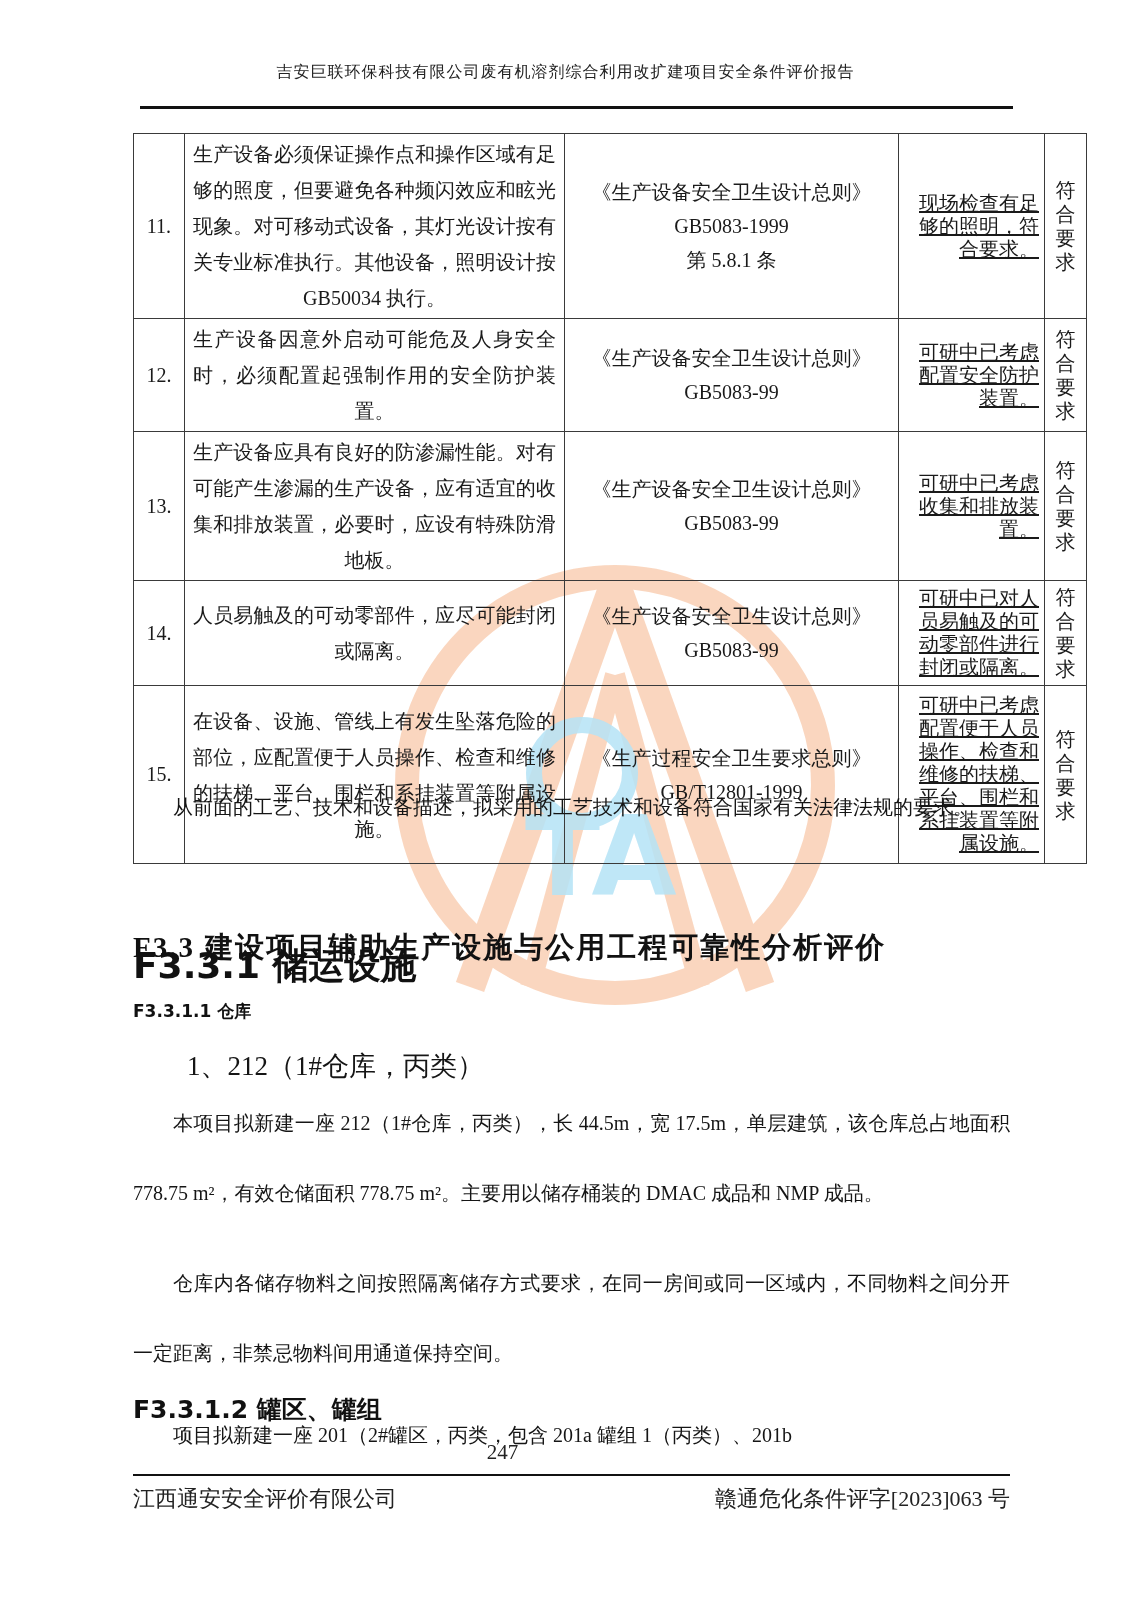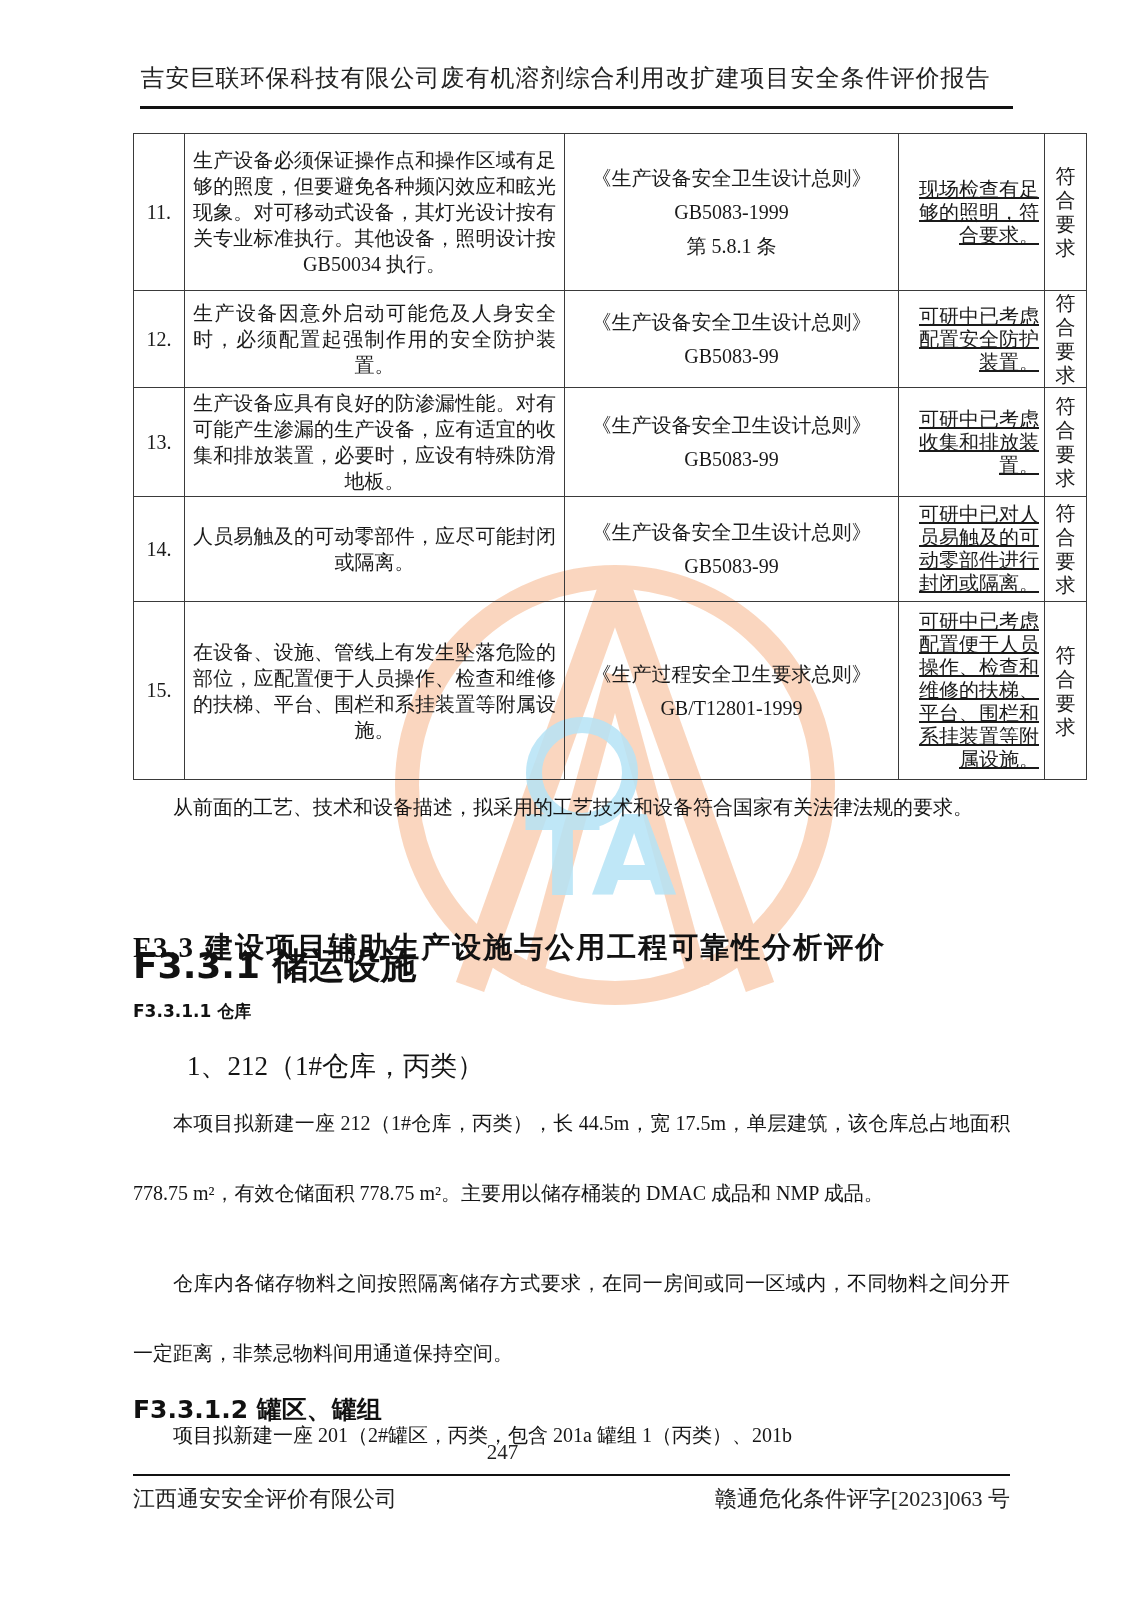--- a/index.html
+++ b/index.html
@@ -11,21 +11,21 @@
     background: #ffffff;
     overflow: hidden;
     font-family: "Liberation Serif", "DejaVu Serif", serif;
     color: #111;
   }
   
   .header-title {
     position: absolute;
     top: 62px; left: 0; width: 100%;
     text-align: center;
-    font-size: 24px;
+    font-size: 16px;
     letter-spacing: 1px;
     color: #222;
   }
   .header-rule {
     position: absolute;
     top: 106px; left: 140px; width: 873px; height: 3px;
     background: #111;
   }
   
   .watermark-logo {
@@ -55,21 +55,21 @@
     table-layout: fixed;
   }
   table.compliance td {
     border: 1px solid #3a3a3a;
     vertical-align: middle;
     font-size: 20px;
     color: #1a1a1a;
     overflow: hidden;
   }
   td.c-no    { width: 51px;  text-align: center; }
-  td.c-req   { width: 380px; padding: 2px 8px; line-height: 26px;
+  td.c-req   { width: 380px; padding: 2px 8px; line-height: 36px;
                text-align: justify; text-align-last: center; }
   td.c-basis { width: 334px; padding: 2px 6px; line-height: 34px;
                text-align: center; white-space: pre-line; }
   td.c-res   { width: 146px; padding: 2px 5px; line-height: 23px; text-align: right; text-decoration: underline; }
   td.c-con   { width: 42px;  padding: 0 9px; line-height: 24px;
                text-align: center; word-break: break-all; }
   tr.r11 { height: 157px; }
   tr.r12 { height: 95px; }
   tr.r13 { height: 107px; }
   tr.r14 { height: 105px; }

